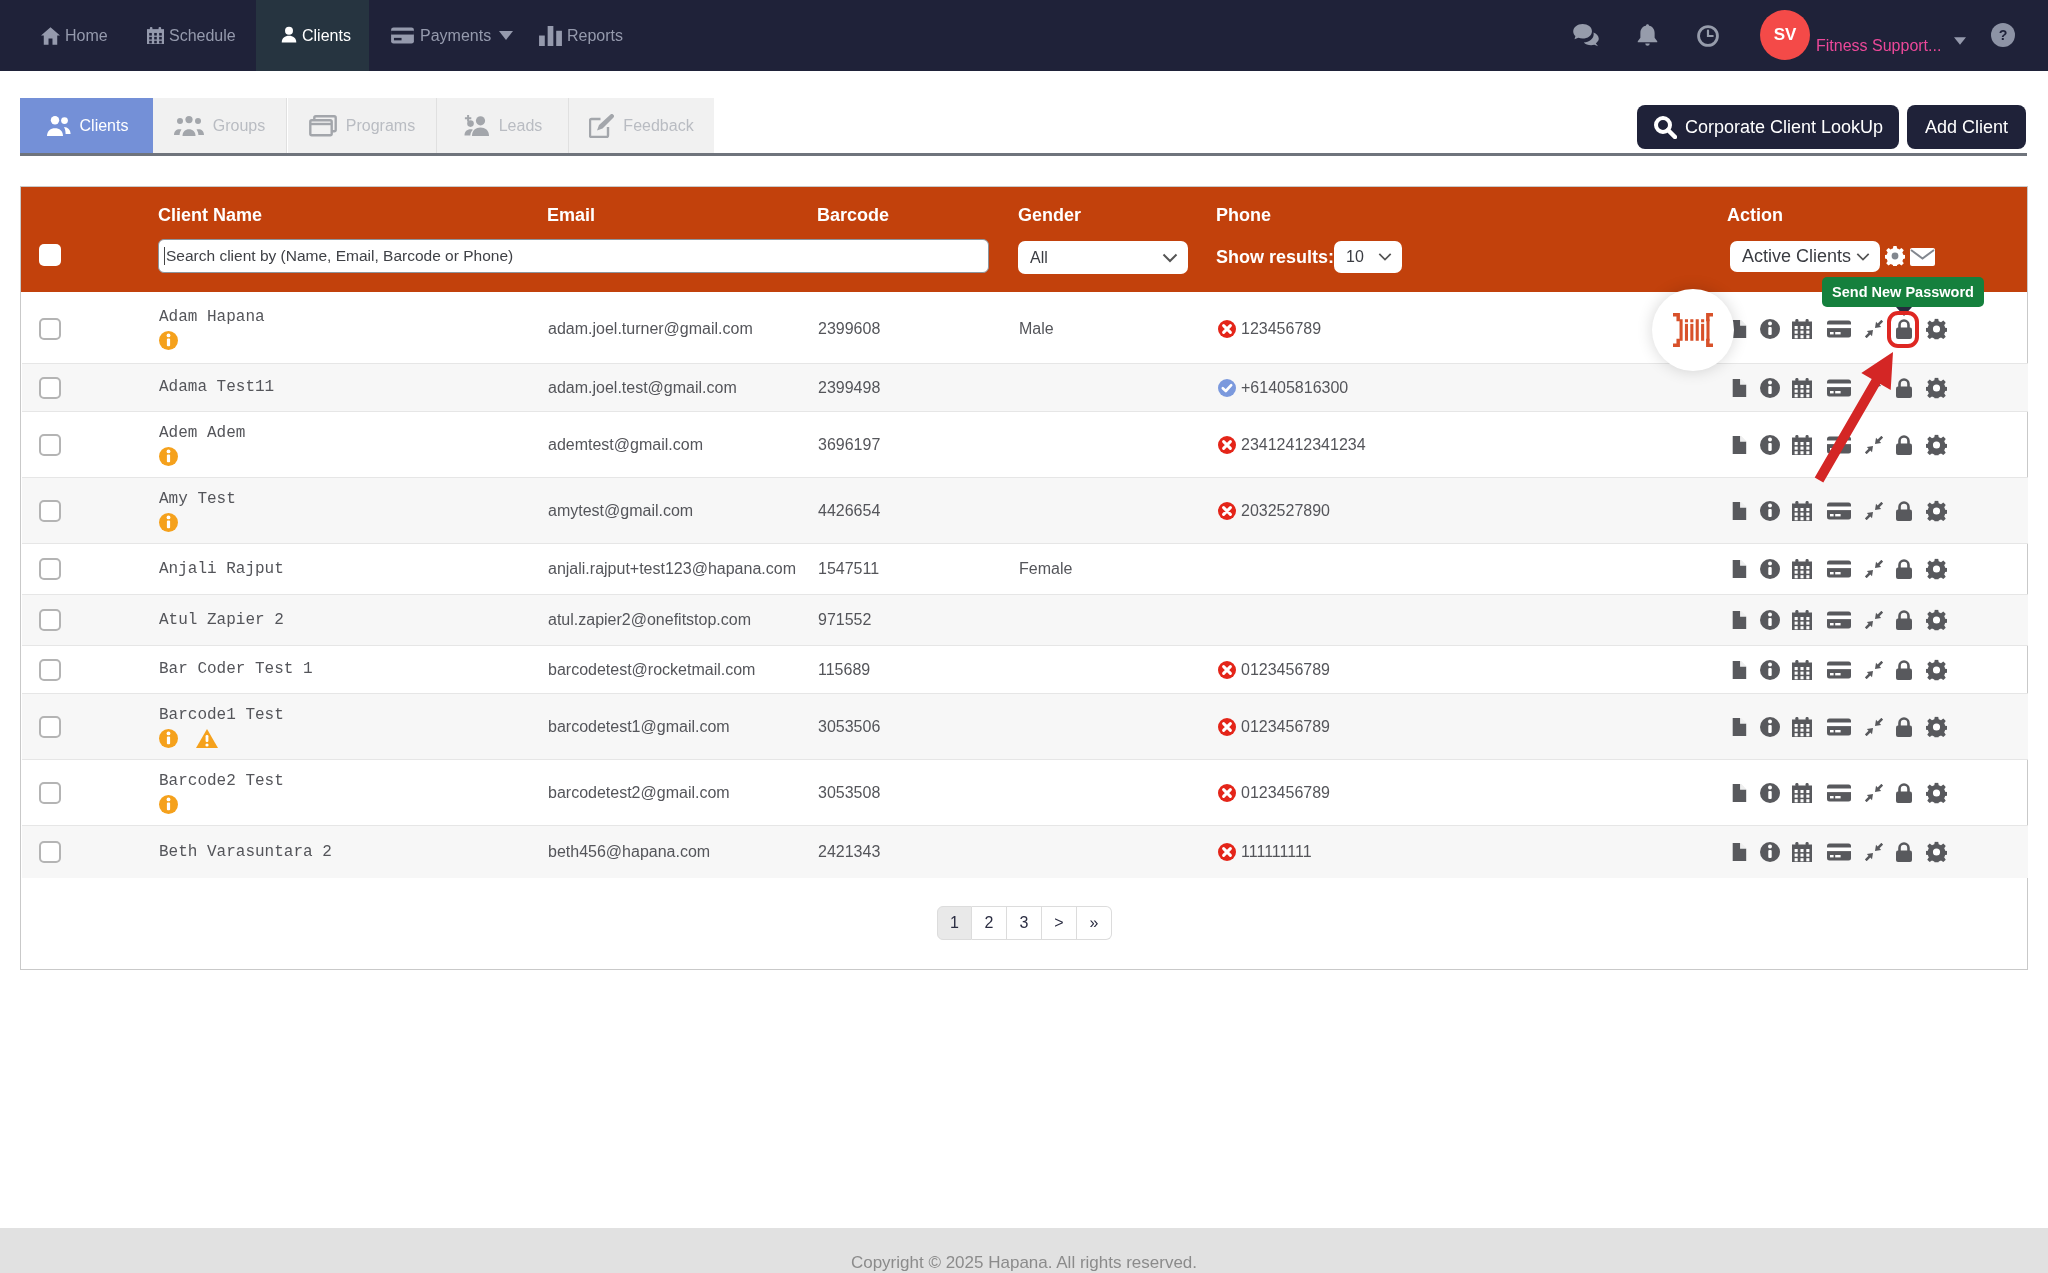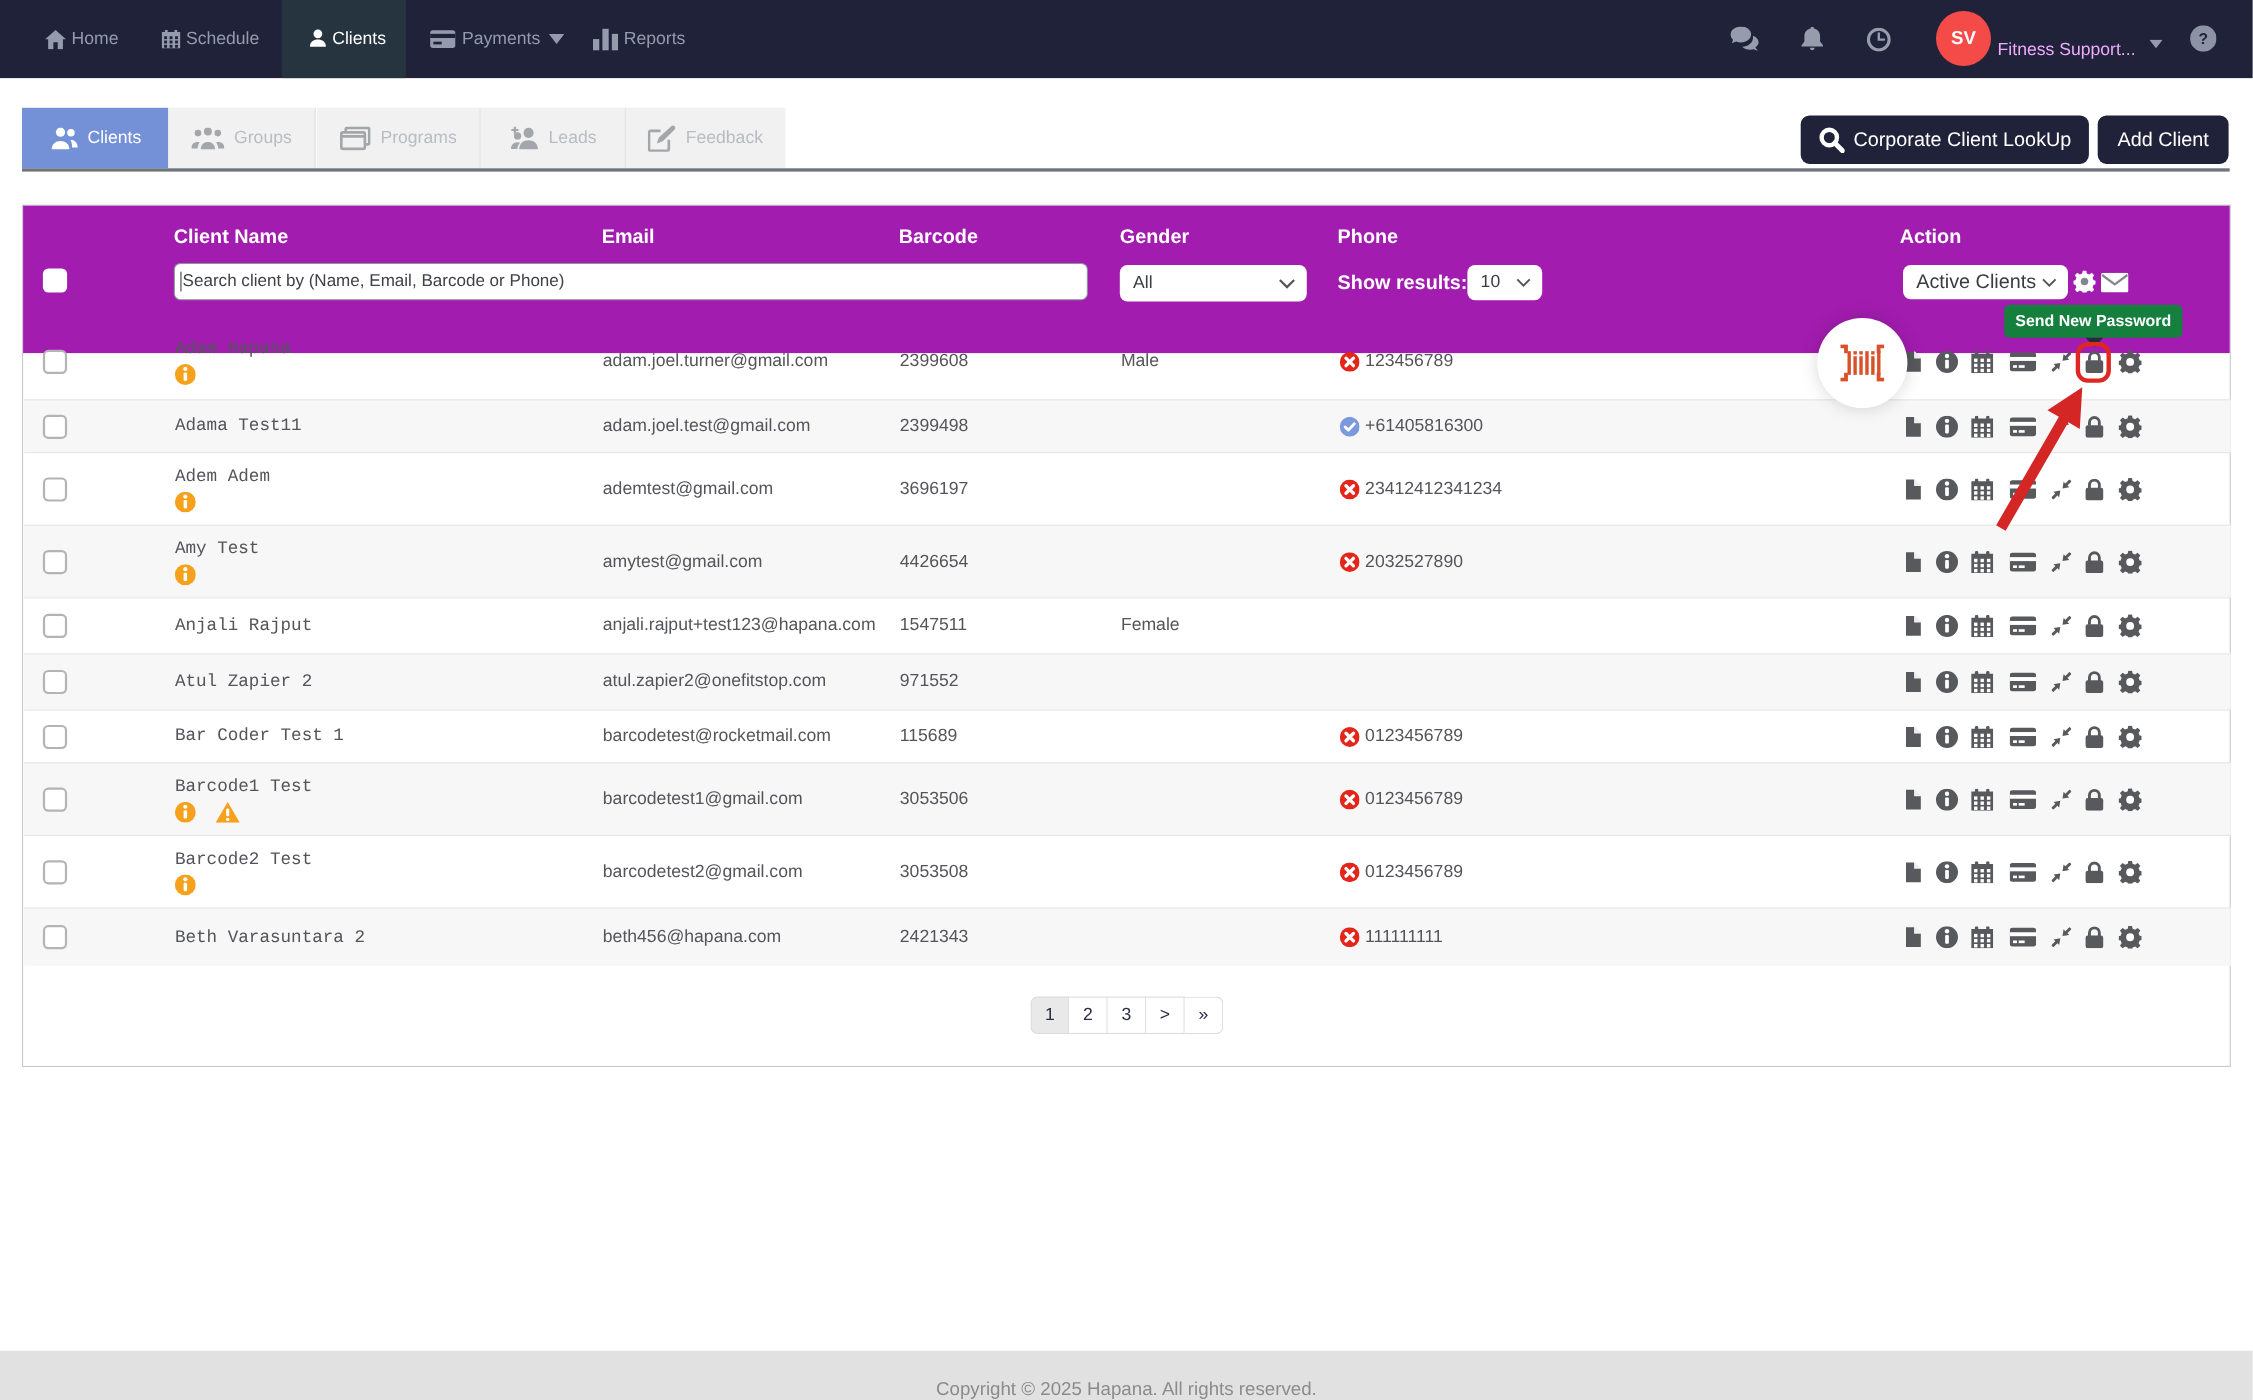--- a/index.html
+++ b/index.html
@@ -17,21 +17,21 @@
 #tabline { position:absolute; left:20px; top:153px; width:2007px; height:3px; background:#6f747c; }
 .tab { position:absolute; top:98px; height:55px; display:flex; align-items:center; justify-content:center; gap:9px; font-size:16px; }
 .tab.on { background:#7490d7; color:#fff; }
 .tab.off { background:#f1f1f1; color:#b9bcc2; border-right:1px solid #e0e0e0; }
 
 
 .dbtn { position:absolute; top:105px; height:44px; background:#1f2239; color:#fff; border-radius:8px; display:flex; align-items:center; justify-content:center; gap:8px; font-size:18px; white-space:nowrap; }
 
 
 #card { position:absolute; left:20px; top:186px; width:2008px; height:784px; background:#fff; border:1px solid #c9c9c9; }
-#thead { position:absolute; left:0; top:0; width:2006px; height:134px; background:#a21caf; }
+#thead { position:absolute; left:0; top:0; width:2006px; height:105px; background:#c2410c; }
 .hlbl { position:absolute; top:18px; color:#fff; font-weight:bold; font-size:18px; white-space:nowrap; }
 #search { position:absolute; left:137px; top:52px; width:831px; height:34px; background:#fff; border:1px solid #8c949c; border-radius:6px; font-size:15.5px; color:#3f4146; display:flex; align-items:center; padding-left:5px; }
 .sel { position:absolute; background:#fff; border-radius:7px; font-size:16px; color:#3a3c42; display:flex; align-items:center; padding-left:12px; }
 .sel svg { position:absolute; right:10px; top:50%; transform:translateY(-50%); }
 .hcb { position:absolute; left:18px; top:57px; width:22px; height:22px; background:#fff; border-radius:5px; }
 
 
 .row { position:absolute; left:1px; width:2006px; }
 .row.alt { background:#f7f7f7; }
 .rsep { border-top:1px solid #e6e6e6; }
@@ -202,21 +202,21 @@
         <path fill="#969cab" d="M14 0 c-1.2 0-2.1 0.9-2.1 2.1 c-4.6 0.9-7.4 4.5-7.4 9.4 v6.5 L1 22.5 v1.5 h26 v-1.5 l-3.5-4.5 v-6.5 c0-4.9-2.8-8.5-7.4-9.4 C16.1 0.9 15.2 0 14 0 z M11 25.5 a3 3 0 0 0 6 0 z"></path>
       </svg>
   </div>
   <div class="abs" style="left:1697px; top:25px">
     <svg width="22" height="22" viewBox="0 0 28 28">
         <circle cx="14" cy="14" r="12" fill="none" stroke="#969cab" stroke-width="3.6"></circle>
         <path d="M14 7 v7 h6" fill="none" stroke="#969cab" stroke-width="2.8" stroke-linecap="round"></path>
       </svg>
   </div>
   <div class="abs" style="left:1760px; top:10px; width:50px; height:50px; border-radius:50%; background:#f44a48; color:#fff; font-size:17px; font-weight:bold; display:flex; align-items:center; justify-content:center;">SV</div>
-  <div class="abs" style="left:1816px; top:0; height:92px; display:flex; align-items:center; color:#f0abfc; font-size:16px;">Fitness Support...</div>
+  <div class="abs" style="left:1816px; top:0; height:92px; display:flex; align-items:center; color:#ec4899; font-size:16px;">Fitness Support...</div>
   <div class="abs" style="left:1954px; top:31px">
     <svg width="12" height="8" viewBox="0 0 14 9">
         <path fill="#959aad" d="M0 0 h14 l-7 9 z"></path>
       </svg>
   </div>
   <div class="abs" style="left:1991px; top:23px">
     <svg width="24" height="24" viewBox="0 0 27 27">
         <circle cx="13.5" cy="13.5" r="13.5" fill="#8d93a5"></circle>
         <text x="13.5" y="19.5" text-anchor="middle" font-family="Liberation Sans" font-size="16" font-weight="bold" fill="#1f2239">?</text>
       </svg>

